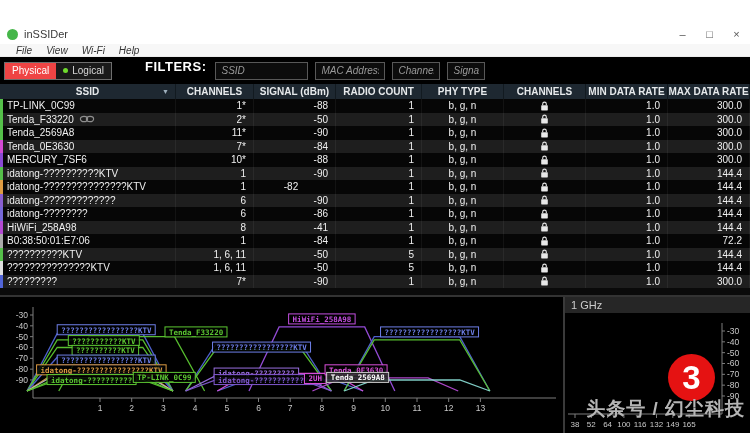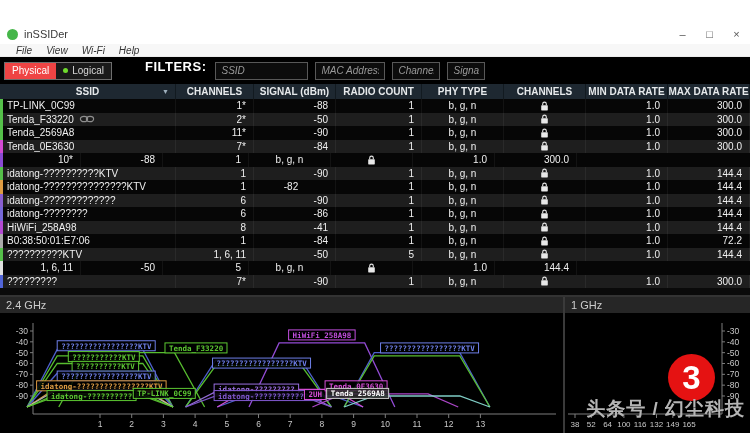--- a/index.html
+++ b/index.html
@@ -250,20 +250,23 @@
       </div>
       <div class="td right" style="width: 82px;">
         <span>1.0</span>
       </div>
       <div class="td right" style="width: 82px;">
         <span>300.0</span>
       </div>
     </div>
     <div class="tr odd">
       <div class="strip" style="background: rgb(138, 74, 210);"></div>
+      <div class="td left" style="width: 173px;">
+        <span>MERCURY_7SF6</span>
+      </div>
       <div class="td right" style="width: 78px;">
         <span>10*</span>
       </div>
       <div class="td right" style="width: 82px;">
         <span>-88</span>
       </div>
       <div class="td right" style="width: 86px;">
         <span>1</span>
       </div>
       <div class="td center" style="width: 82px;">
@@ -487,20 +490,23 @@
       </div>
       <div class="td right" style="width: 82px;">
         <span>1.0</span>
       </div>
       <div class="td right" style="width: 82px;">
         <span>144.4</span>
       </div>
     </div>
     <div class="tr odd">
       <div class="strip" style="background: rgb(224, 224, 224);"></div>
+      <div class="td left" style="width: 173px;">
+        <span>???????????????KTV</span>
+      </div>
       <div class="td right" style="width: 78px;">
         <span>1, 6, 11</span>
       </div>
       <div class="td right" style="width: 82px;">
         <span>-50</span>
       </div>
       <div class="td right" style="width: 86px;">
         <span>5</span>
       </div>
       <div class="td center" style="width: 82px;">
@@ -548,21 +554,20 @@
       <div class="td right" style="width: 82px;">
         <span>300.0</span>
       </div>
     </div>
   </div>
 <div class="filler"></div>
 <div class="splitter"></div>
 
 <div class="graphs">
   <div class="panel g24">
-    <div class="phead">2.4 GHz</div>
     <svg id="svg24" width="563" height="120">
         <line x1="33" y1="10" x2="33" y2="101" stroke="#7d7d7d" stroke-width="1"></line>
         <line x1="33" y1="101" x2="556" y2="101" stroke="#7d7d7d" stroke-width="1"></line>
         <line x1="30" y1="18" x2="33" y2="18" stroke="#7d7d7d"></line>
         <text x="28" y="21" fill="#c8c8c8" font-size="8.5" text-anchor="end" font-family="&quot;Liberation Sans&quot;,sans-serif">-30</text>
         <line x1="30" y1="28.83" x2="33" y2="28.83" stroke="#7d7d7d"></line>
         <text x="28" y="31.83" fill="#c8c8c8" font-size="8.5" text-anchor="end" font-family="&quot;Liberation Sans&quot;,sans-serif">-40</text>
         <line x1="30" y1="39.66" x2="33" y2="39.66" stroke="#7d7d7d"></line>
         <text x="28" y="42.66" fill="#c8c8c8" font-size="8.5" text-anchor="end" font-family="&quot;Liberation Sans&quot;,sans-serif">-50</text>
         <line x1="30" y1="50.49" x2="33" y2="50.49" stroke="#7d7d7d"></line>

